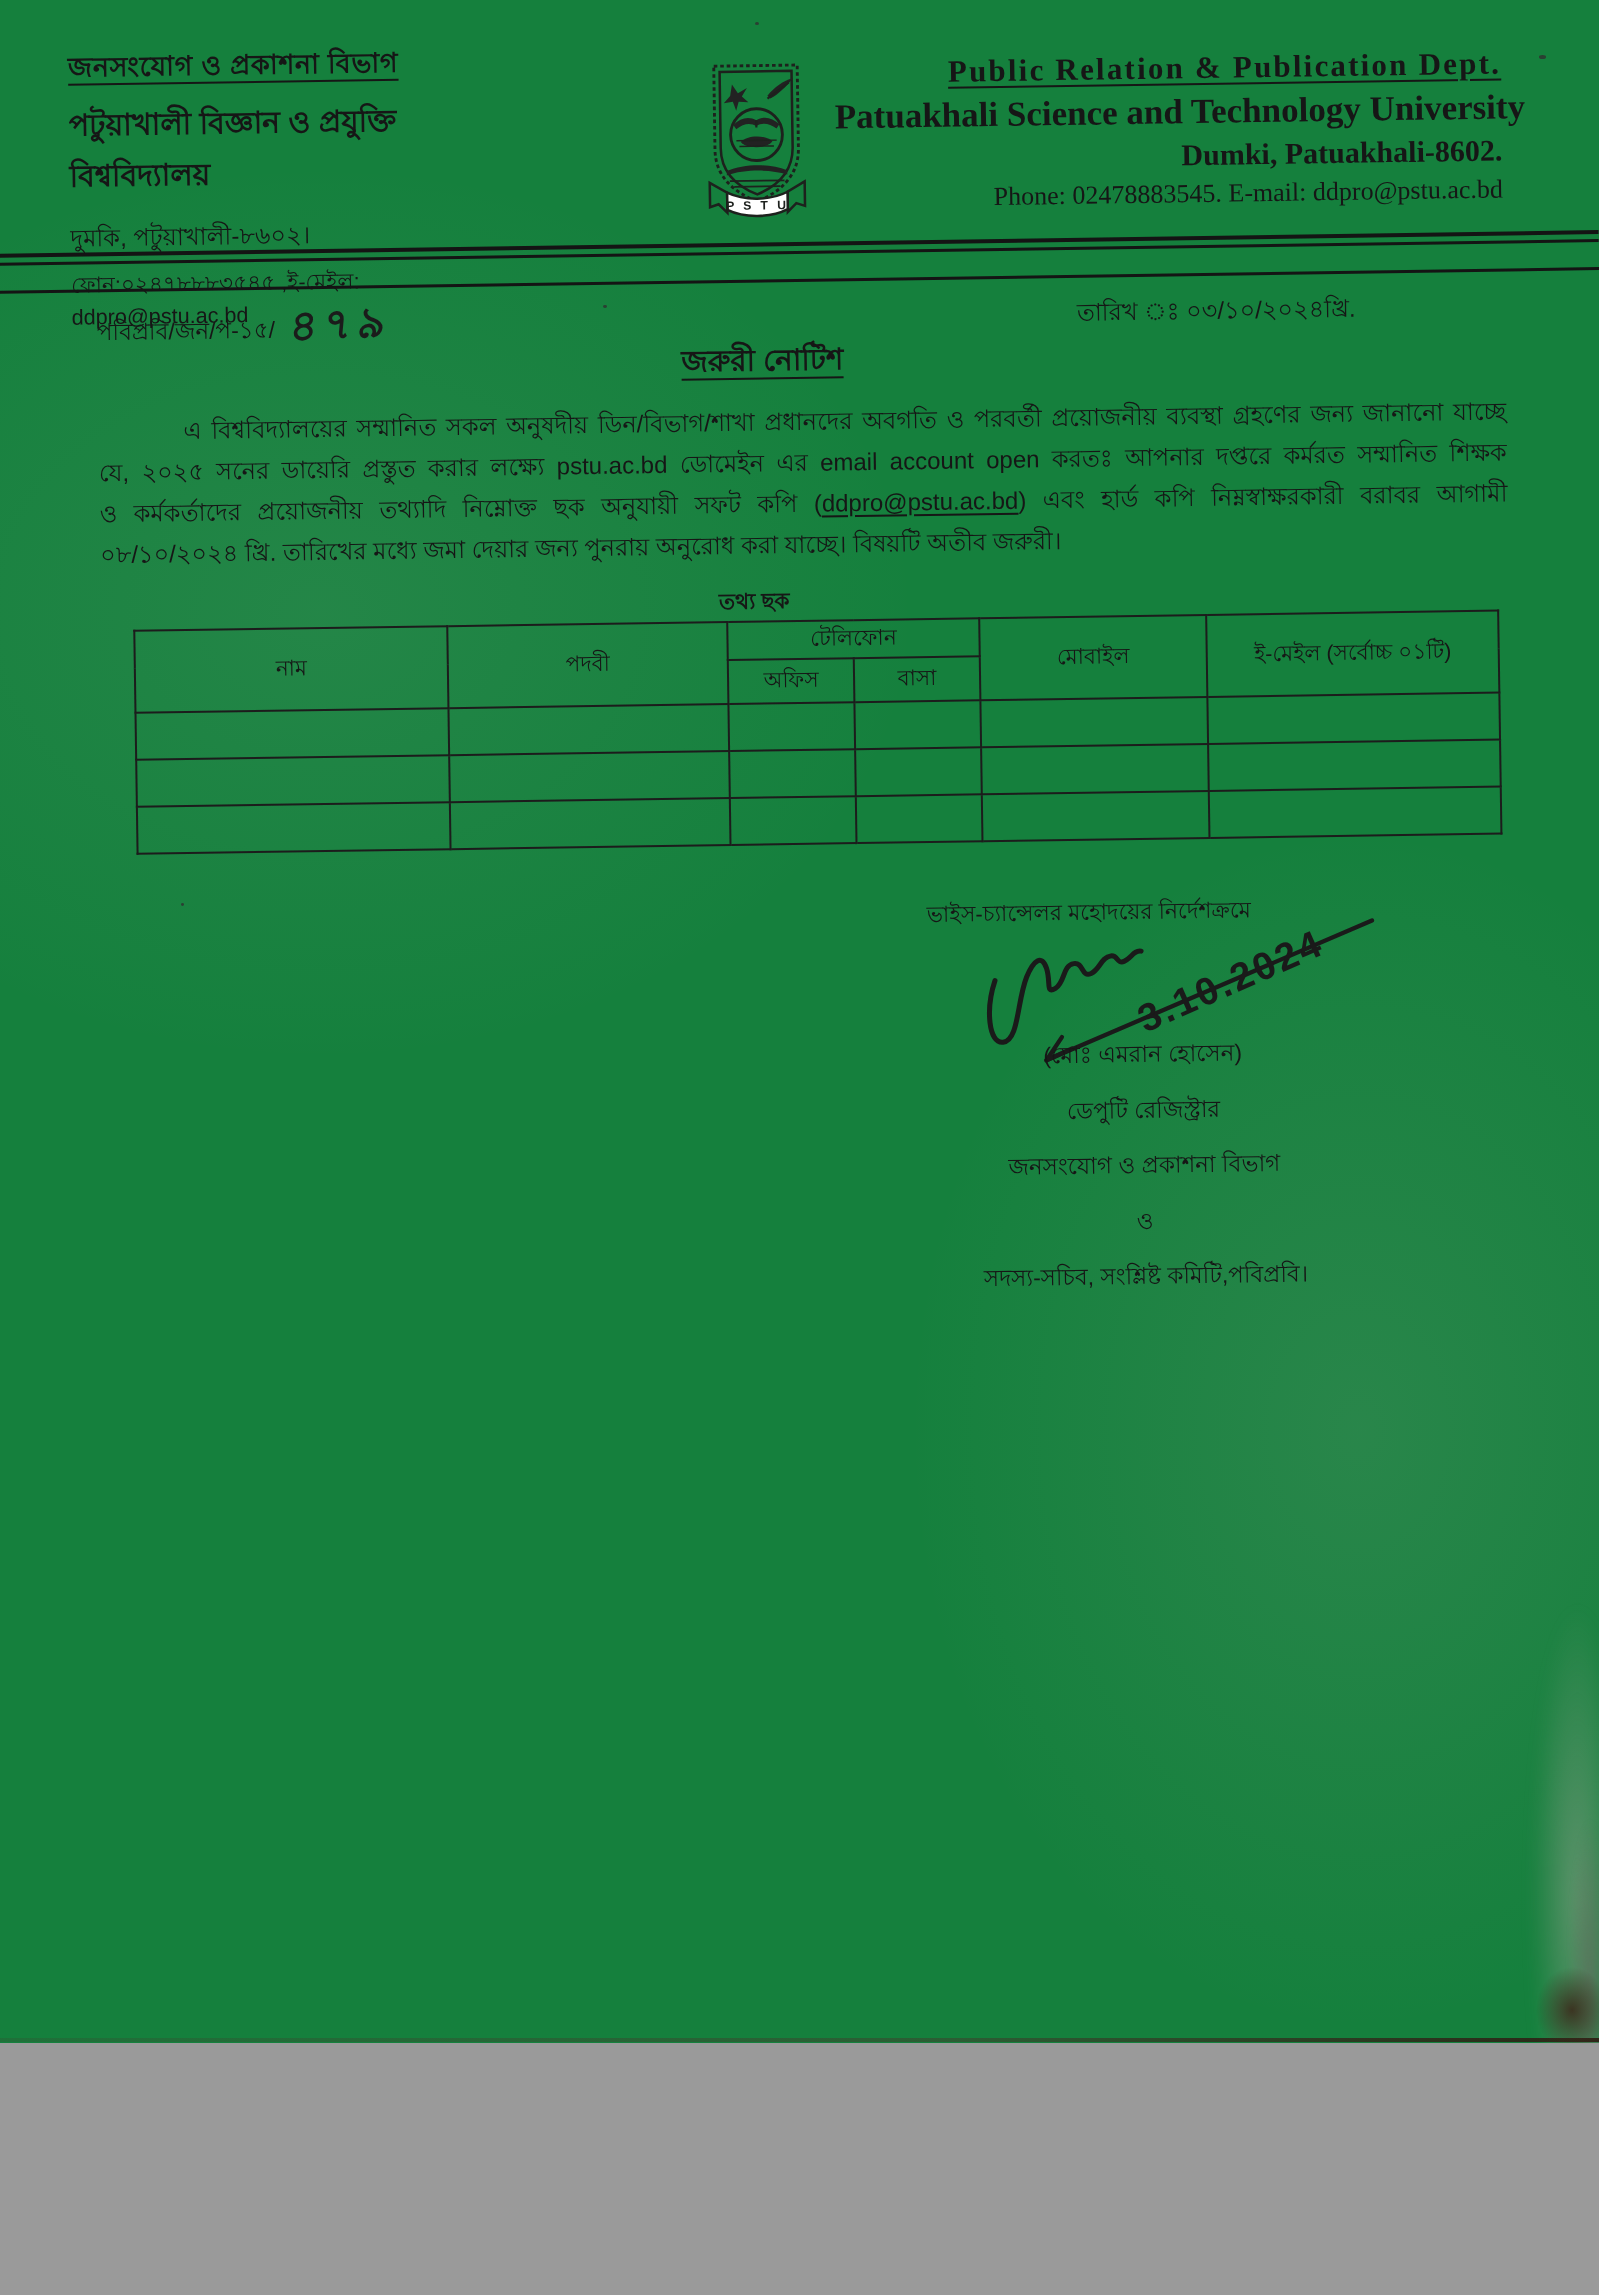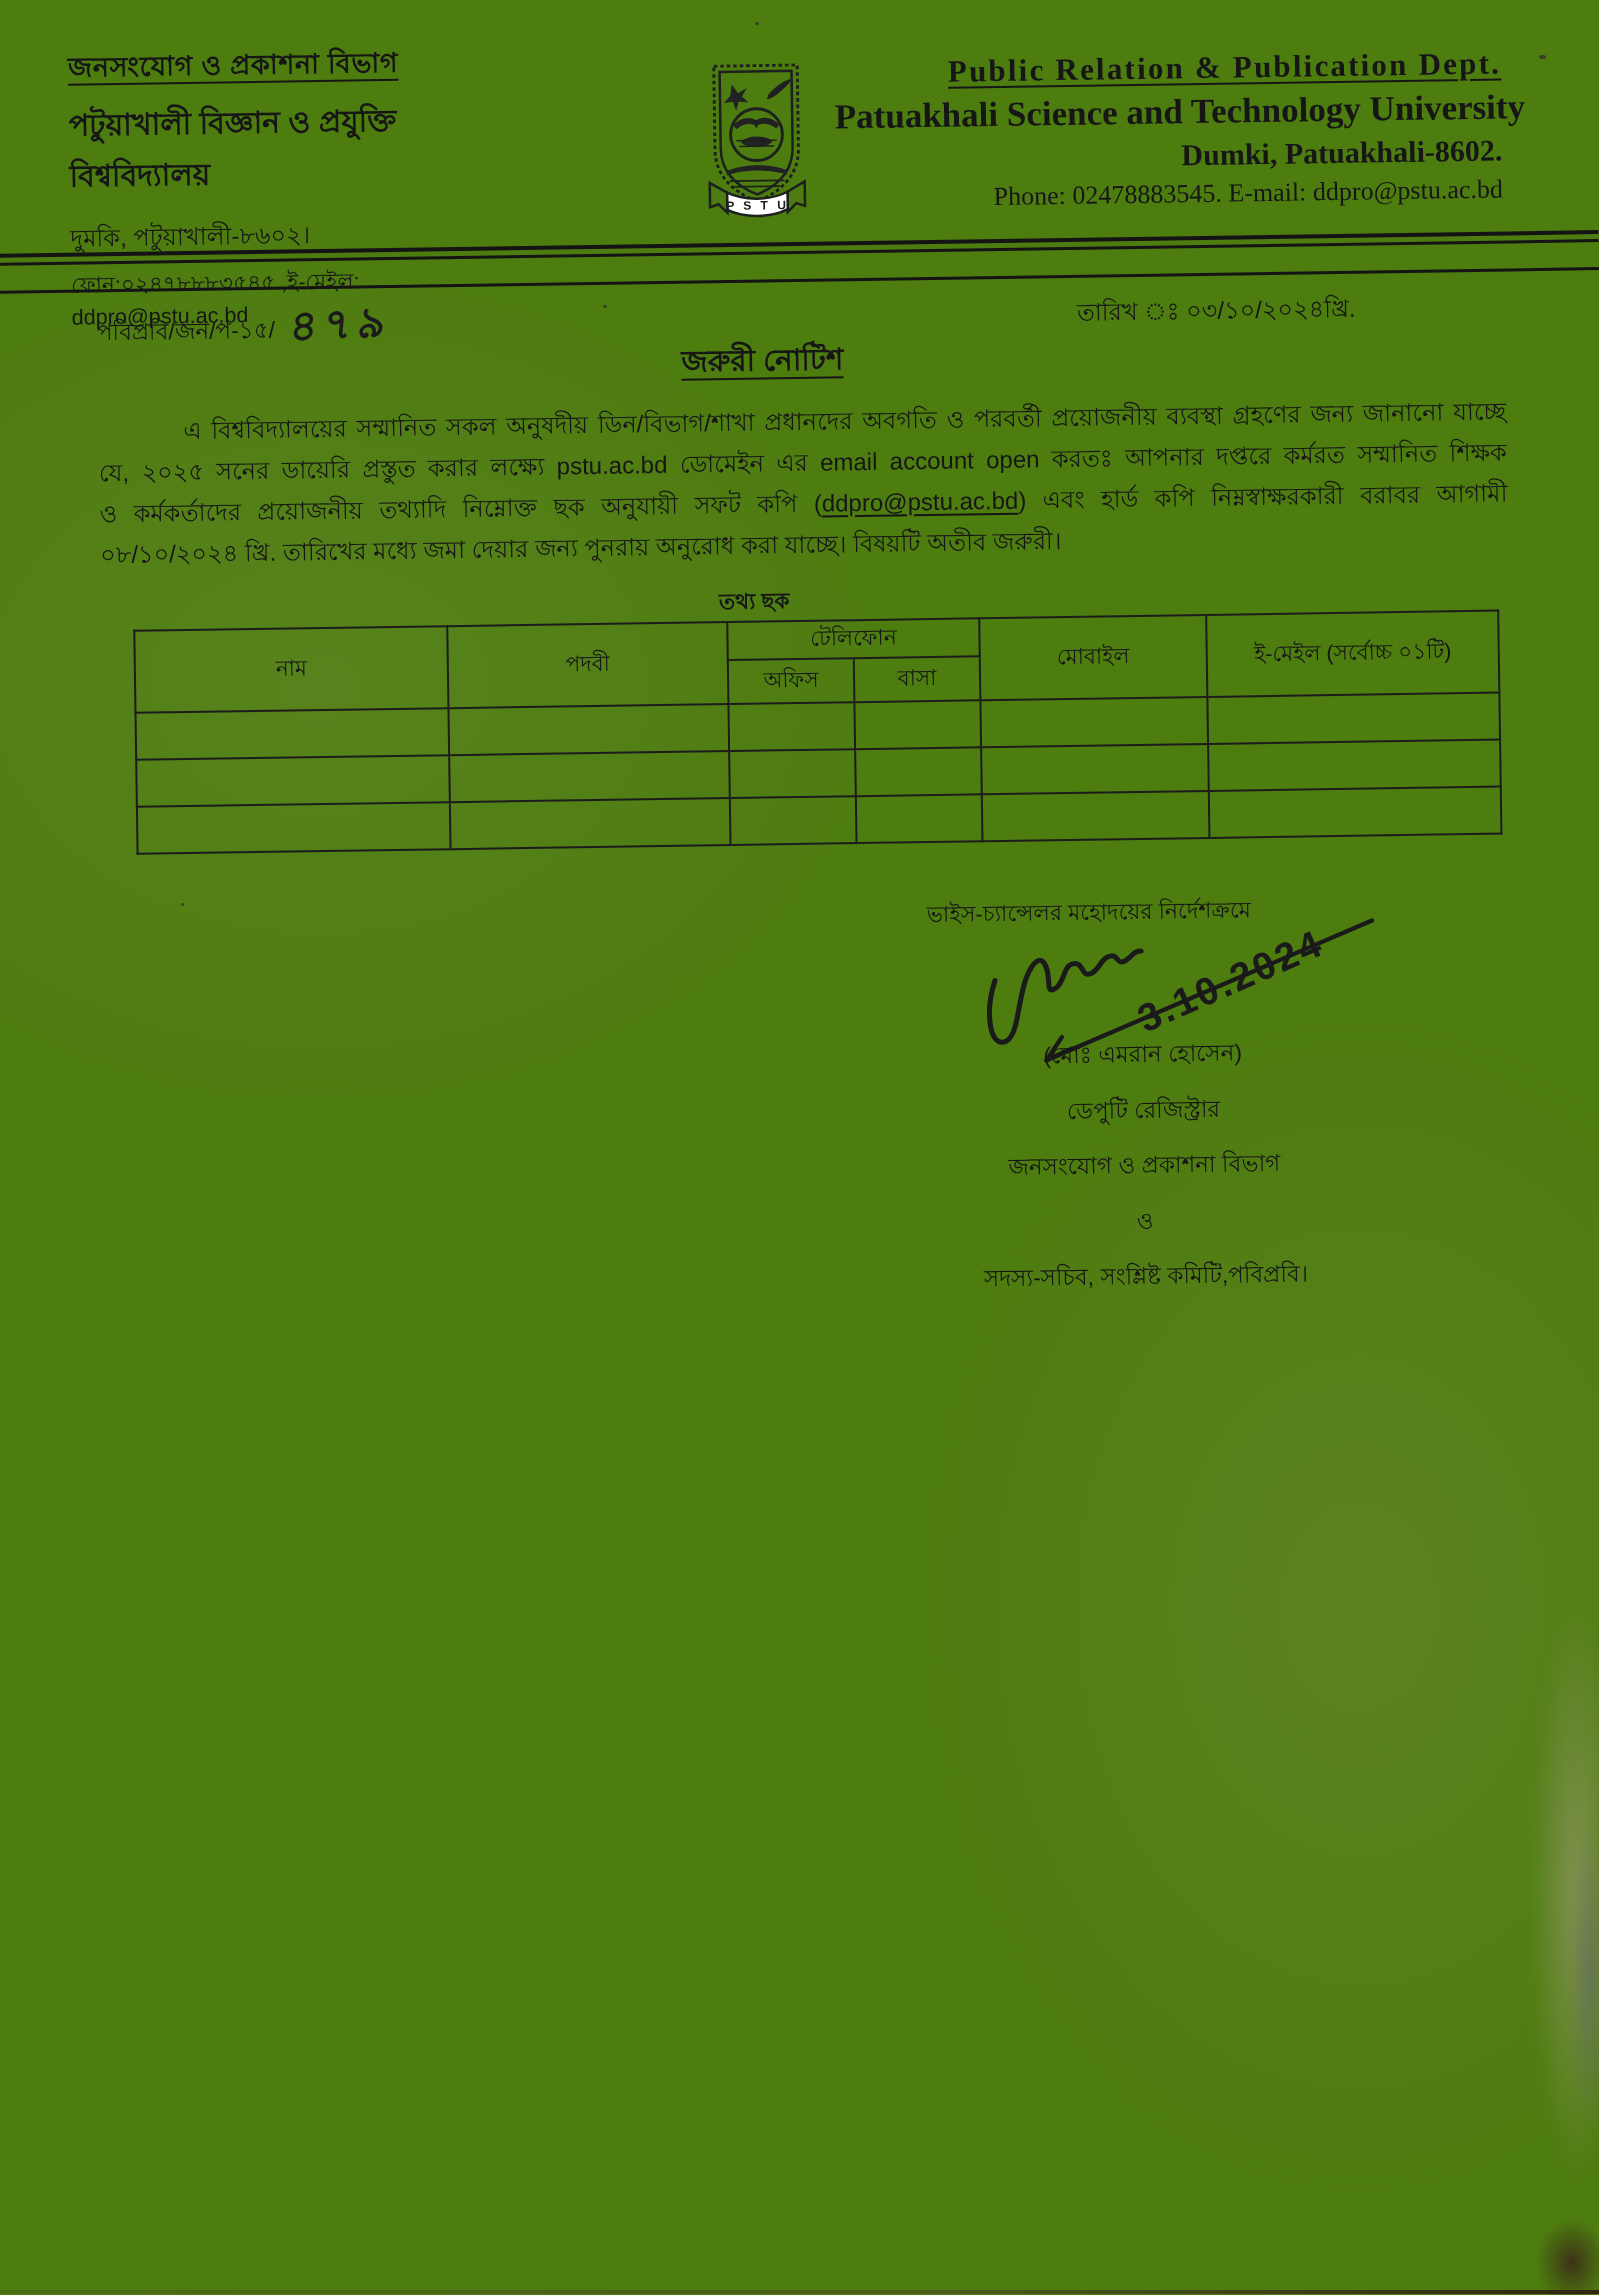--- a/index.html
+++ b/index.html
@@ -1,18 +1,18 @@
 <!DOCTYPE html>
 <html style="font-size:11.5px"><head>
 <meta charset="utf-8">
 <style>
   html,body { margin:0; padding:0; background:#9a9a9a; }
   .page {
-    position:relative; width:1599px; height:2295px;
-    background:#4d7c0f; overflow:hidden;
+    position:relative; width:1599px; height:2043px;
+    background:#15803d; overflow:hidden;
     font-family:"Liberation Sans","DejaVu Sans",sans-serif;
     color:#161616;
   }
   .paper-tint { position:absolute; inset:0; pointer-events:none;
     background:
       radial-gradient(647px 863px at 85% 70%, rgba(216,188,192,0.10), rgba(216,188,192,0) 70%),
       radial-gradient(863px 647px at 20% 30%, rgba(210,205,195,0.08), rgba(210,205,195,0) 70%);
   }
   .tilt { position:absolute; inset:0; transform:rotate(-0.85deg); transform-origin:800px 1079px; }
 

